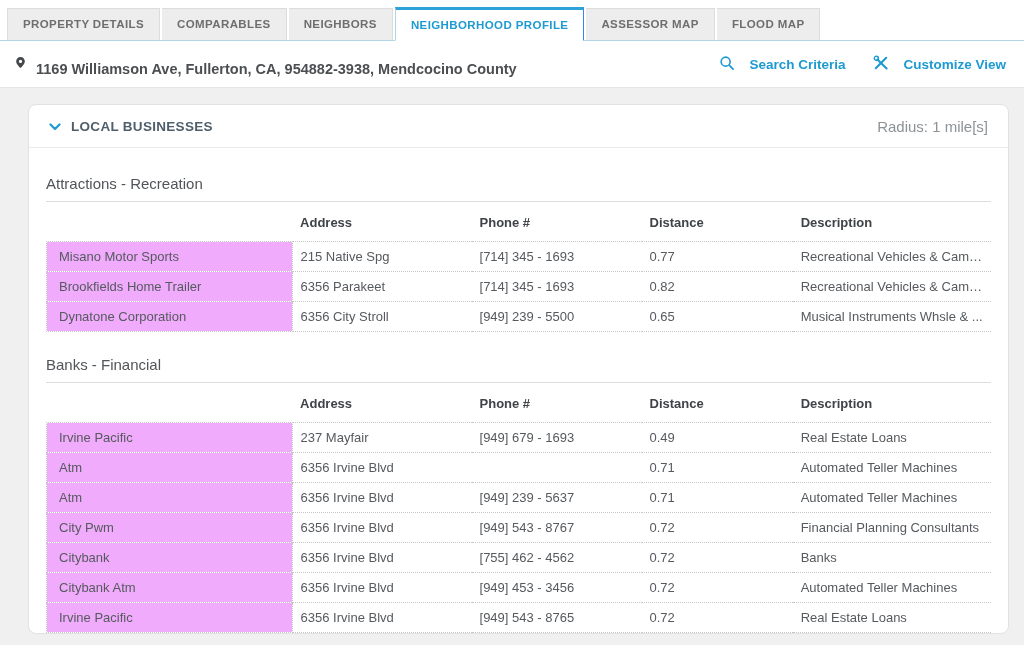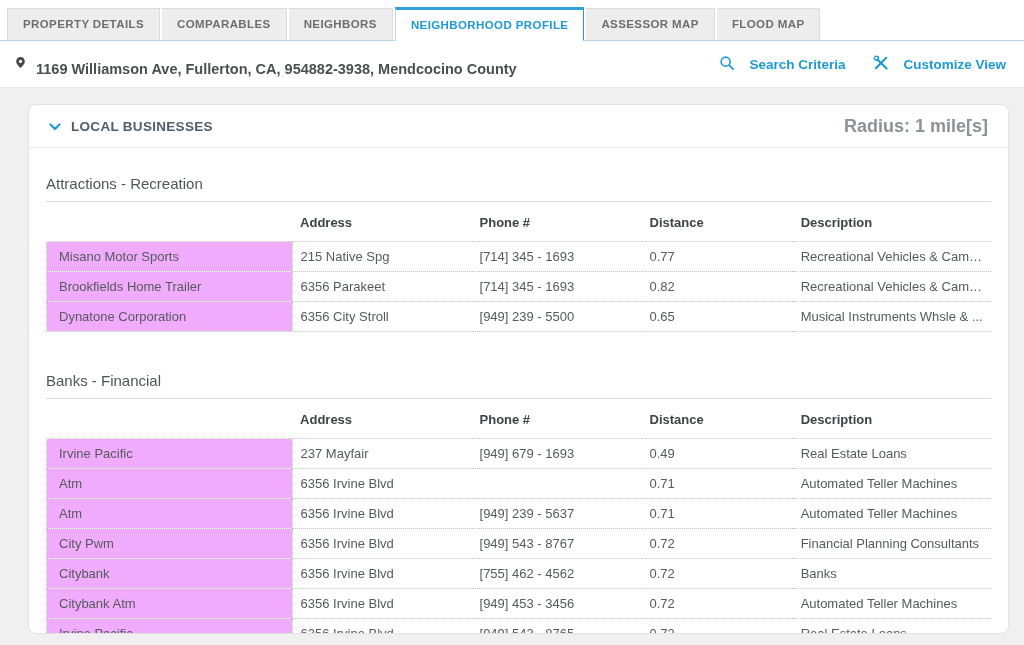--- a/index.html
+++ b/index.html
@@ -55,27 +55,27 @@
   .card{
     background:#fff;border:1px solid #e2e2e2;border-radius:8px;
     max-height:530px;overflow:hidden;
   }
   .card-header{
     display:flex;align-items:center;height:43px;
     padding:0 20px;border-bottom:1px solid #ebebeb;cursor:pointer;
   }
   .panel-title{font-size:13.5px;font-weight:bold;color:#4e5e6b;
     letter-spacing:.3px;margin-left:10px;}
-  .radius{margin-left:auto;font-size:18px;color:#8d9297;font-weight:bold;}
+  .radius{margin-left:auto;font-size:15px;color:#8d9297;}
   .card-body{padding:12px 17px 2px;}
   .section-title{
     font-size:15px;font-weight:normal;color:#515559;
     margin:15px 0 0;padding-bottom:9px;border-bottom:1px solid #dcdcdc;
   }
-  .section + .section .section-title{margin-top:40px;}
+  .section + .section .section-title{margin-top:24px;}
   
   table{width:100%;border-collapse:collapse;table-layout:fixed;font-size:13px;}
   col.c-name{width:26%;} col.c-addr{width:19%;} col.c-phone{width:18%;}
   col.c-dist{width:16%;} col.c-desc{width:21%;}
   thead th{
     text-align:left;font-size:13px;font-weight:bold;color:#3f4347;
     padding:13px 8px 11px;
   }
   thead th:first-child{padding-left:12px;}
   tbody td{

